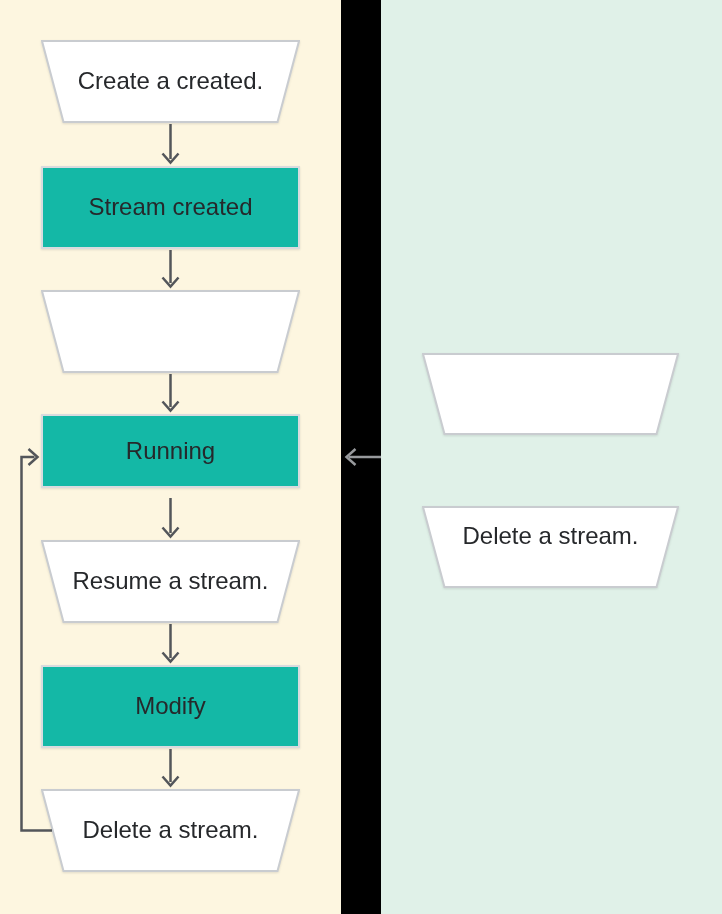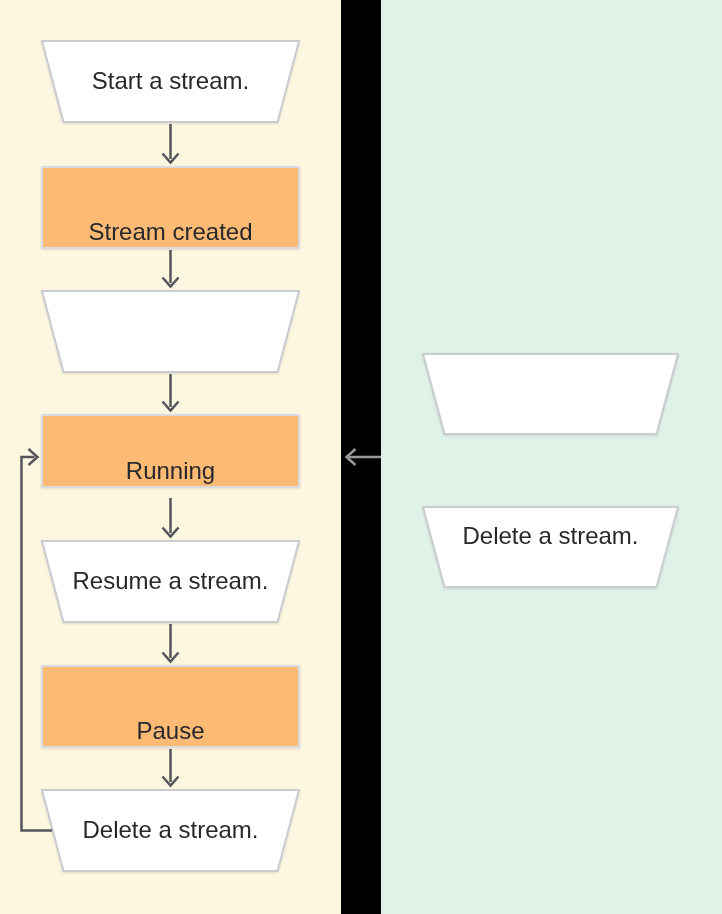--- a/index.html
+++ b/index.html
@@ -11,25 +11,24 @@
   .panel{position:absolute;top:0;height:914px}
   .panel-lifecycle{left:0;width:341px;background:#fdf6e0}
   .panel-actions{left:381px;width:341px;background:#e0f1e8}
 
   .node{
     position:absolute;display:flex;align-items:center;justify-content:center;
     color:#26282b;font-size:24px;line-height:1.2;text-align:center;
   }
   .node .label{position:relative;z-index:2;white-space:nowrap}
   .node-rect{
-    background:#fdba74;
+    background:#14b8a6;
     border:2px solid #d9dbde;
     box-sizing:border-box;
     box-shadow:0 1px 2px rgba(60,64,67,.14);
-    align-items:flex-end;
   }
   .node-trap .shape{position:absolute;left:0;top:0;z-index:1}
   .node-trap polygon{
     fill:#ffffff;stroke:#c9ccd0;stroke-width:2;
   }
   .node-trap svg{filter:drop-shadow(0 1px 1px rgba(60,64,67,.15))}
 
   .arrows{position:absolute;left:0;top:0;pointer-events:none;z-index:3}
   .edge{fill:none;stroke:#53565a;stroke-width:2.5}
   .edge-on-black{fill:none;stroke:#97999c;stroke-width:2.5}
@@ -38,21 +37,21 @@
 <body>
 
 <div class="panel panel-lifecycle"></div>
 
 <div class="panel panel-actions"></div>
 
 <div class="node node-trap" style="left:41px;top:40px;width:259px;height:83px">
   <svg class="shape" width="259" height="83" viewBox="0 0 259 83">
       <polygon points="1,1 258,1 236.5,82 22.5,82"></polygon>
     </svg>
-  <span class="label">Start a stream.</span>
+  <span class="label">Create a created.</span>
 </div>
 
 <div class="node node-rect" style="left:41px;top:166px;width:259px;height:83px">
   <span class="label">Stream created</span>
 </div>
 
 <div class="node node-trap" style="left:41px;top:290px;width:259px;height:83px">
   <svg class="shape" width="259" height="83" viewBox="0 0 259 83">
       <polygon points="1,1 258,1 236.5,82 22.5,82"></polygon>
     </svg>
@@ -63,21 +62,21 @@
 </div>
 
 <div class="node node-trap" style="left:41px;top:540px;width:259px;height:83px">
   <svg class="shape" width="259" height="83" viewBox="0 0 259 83">
       <polygon points="1,1 258,1 236.5,82 22.5,82"></polygon>
     </svg>
   <span class="label">Resume a stream.</span>
 </div>
 
 <div class="node node-rect" style="left:41px;top:665px;width:259px;height:83px">
-  <span class="label">Pause</span>
+  <span class="label">Modify</span>
 </div>
 
 <div class="node node-trap" style="left:41px;top:789px;width:259px;height:83px">
   <svg class="shape" width="259" height="83" viewBox="0 0 259 83">
       <polygon points="1,1 258,1 236.5,82 22.5,82"></polygon>
     </svg>
   <span class="label">Delete a stream.</span>
 </div>
 
 <div class="node node-trap" style="left:422px;top:353px;width:257px;height:82px">

